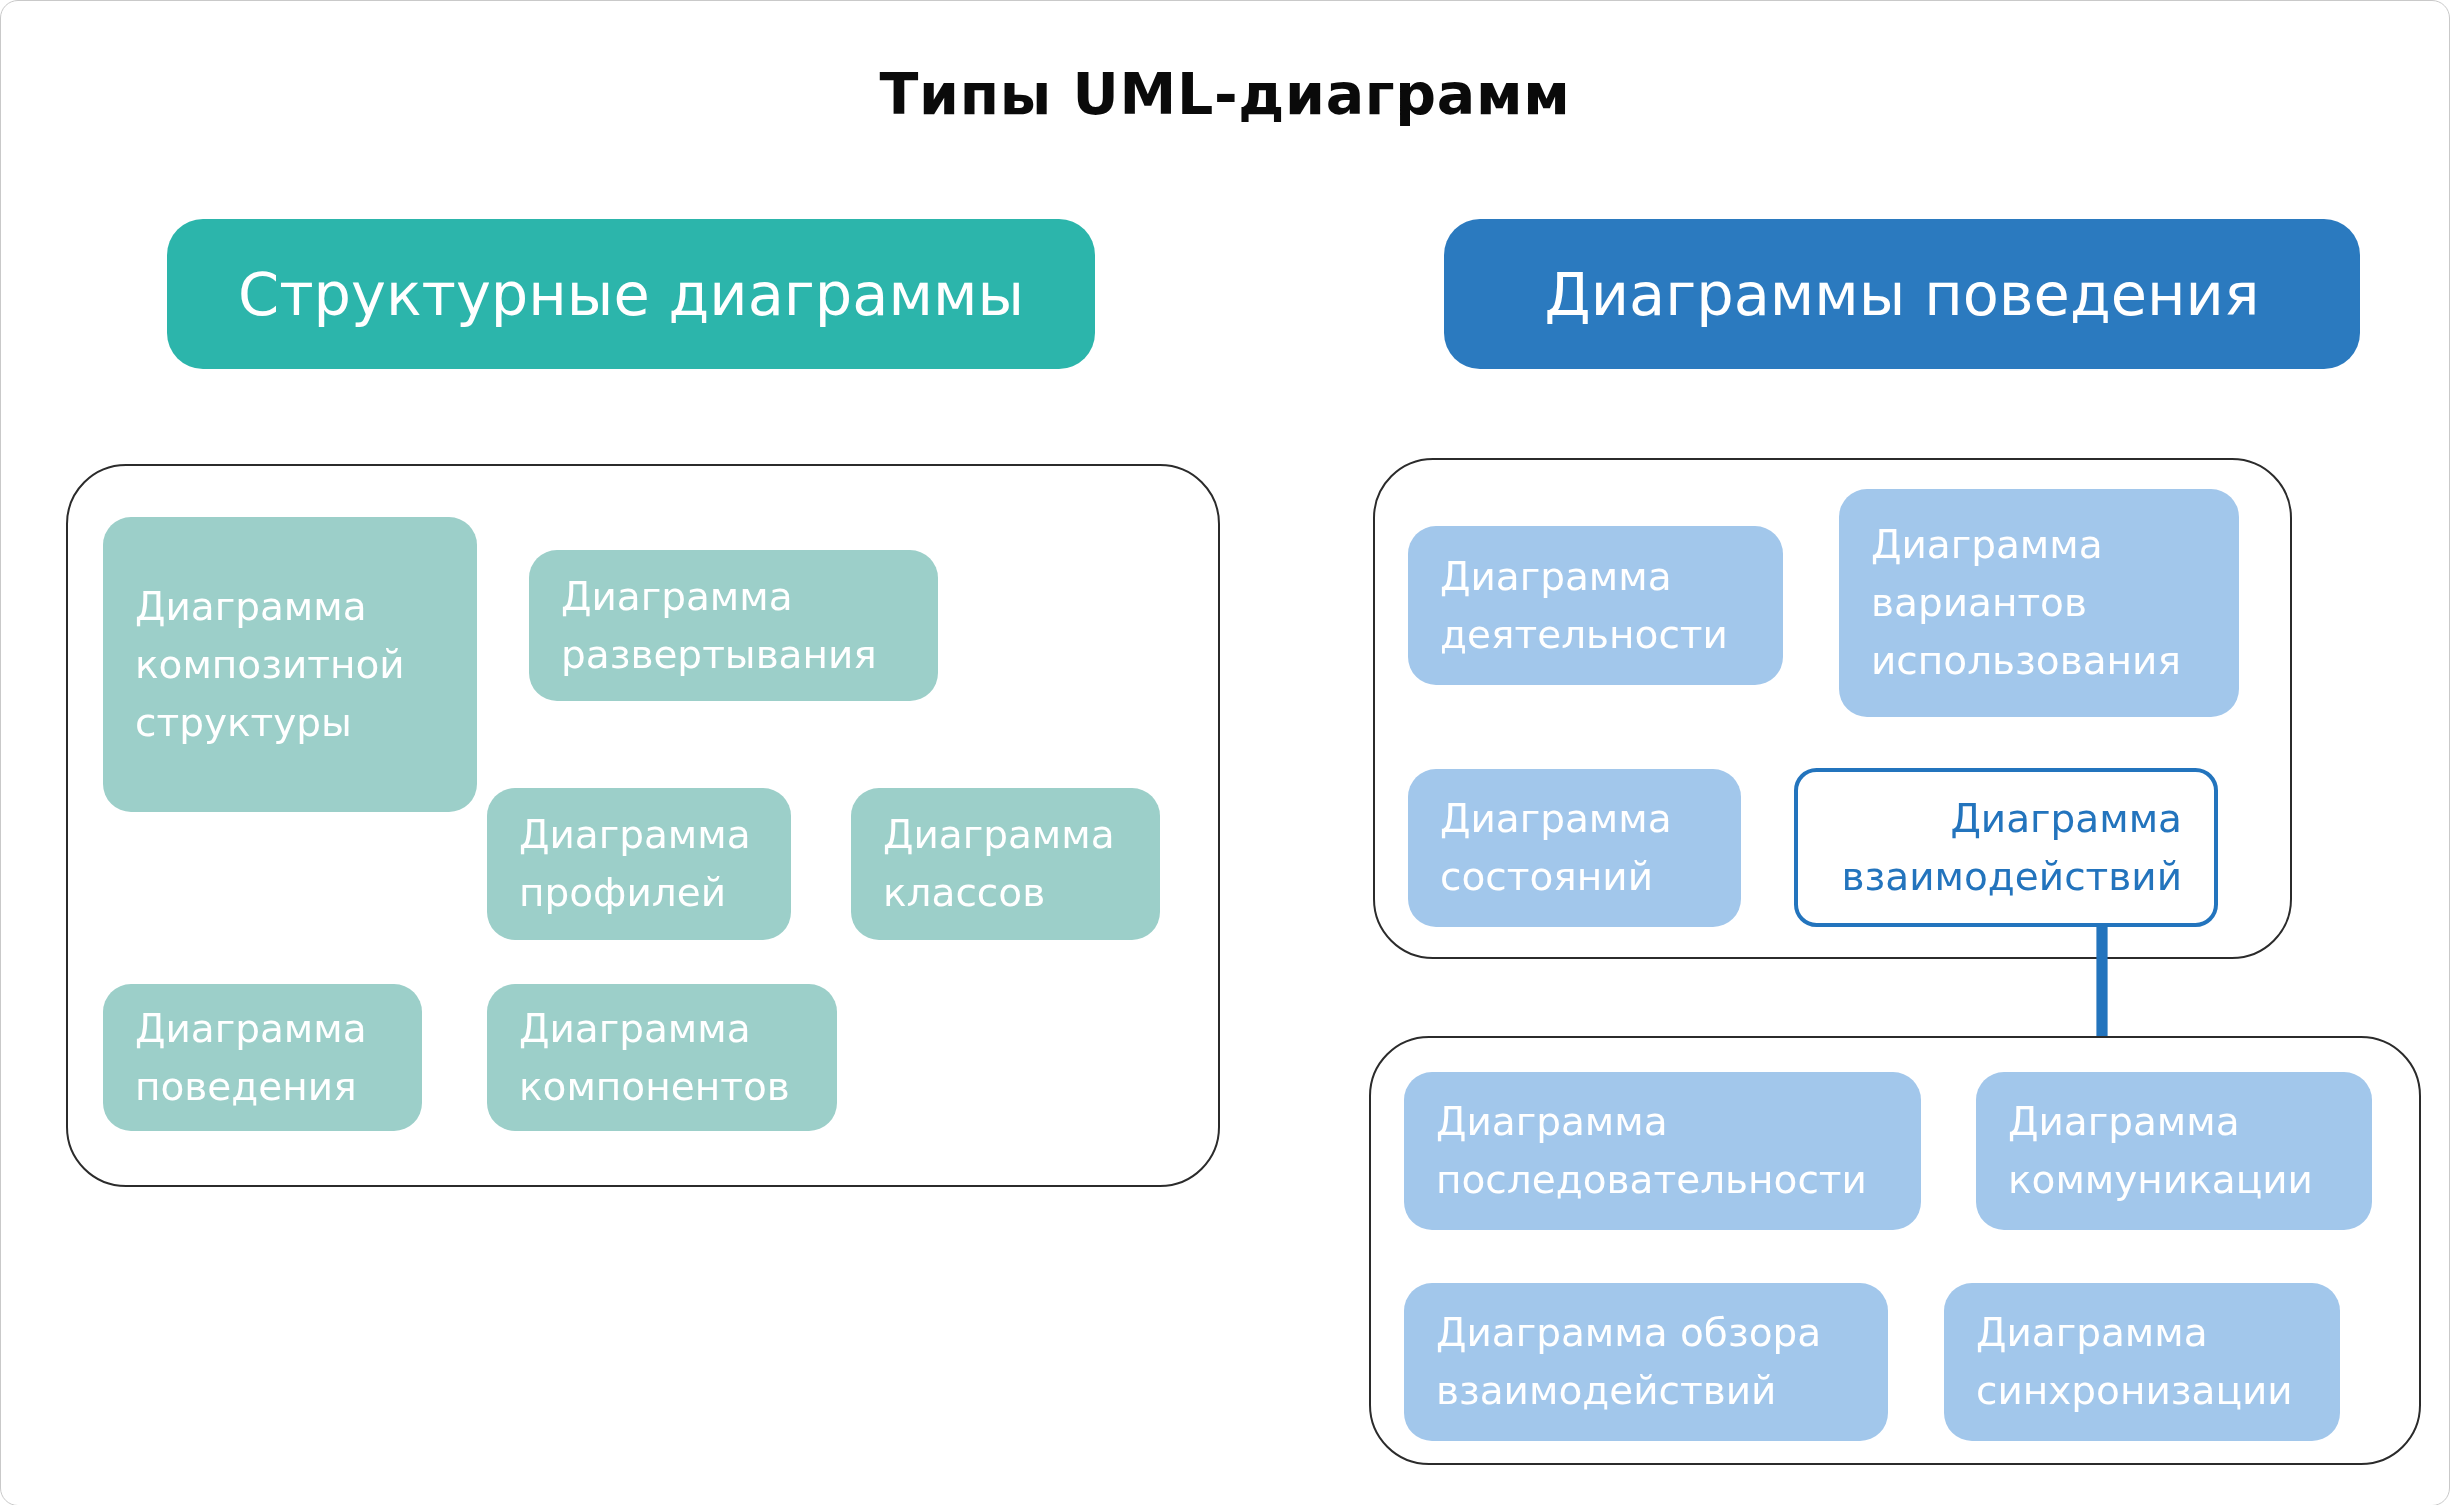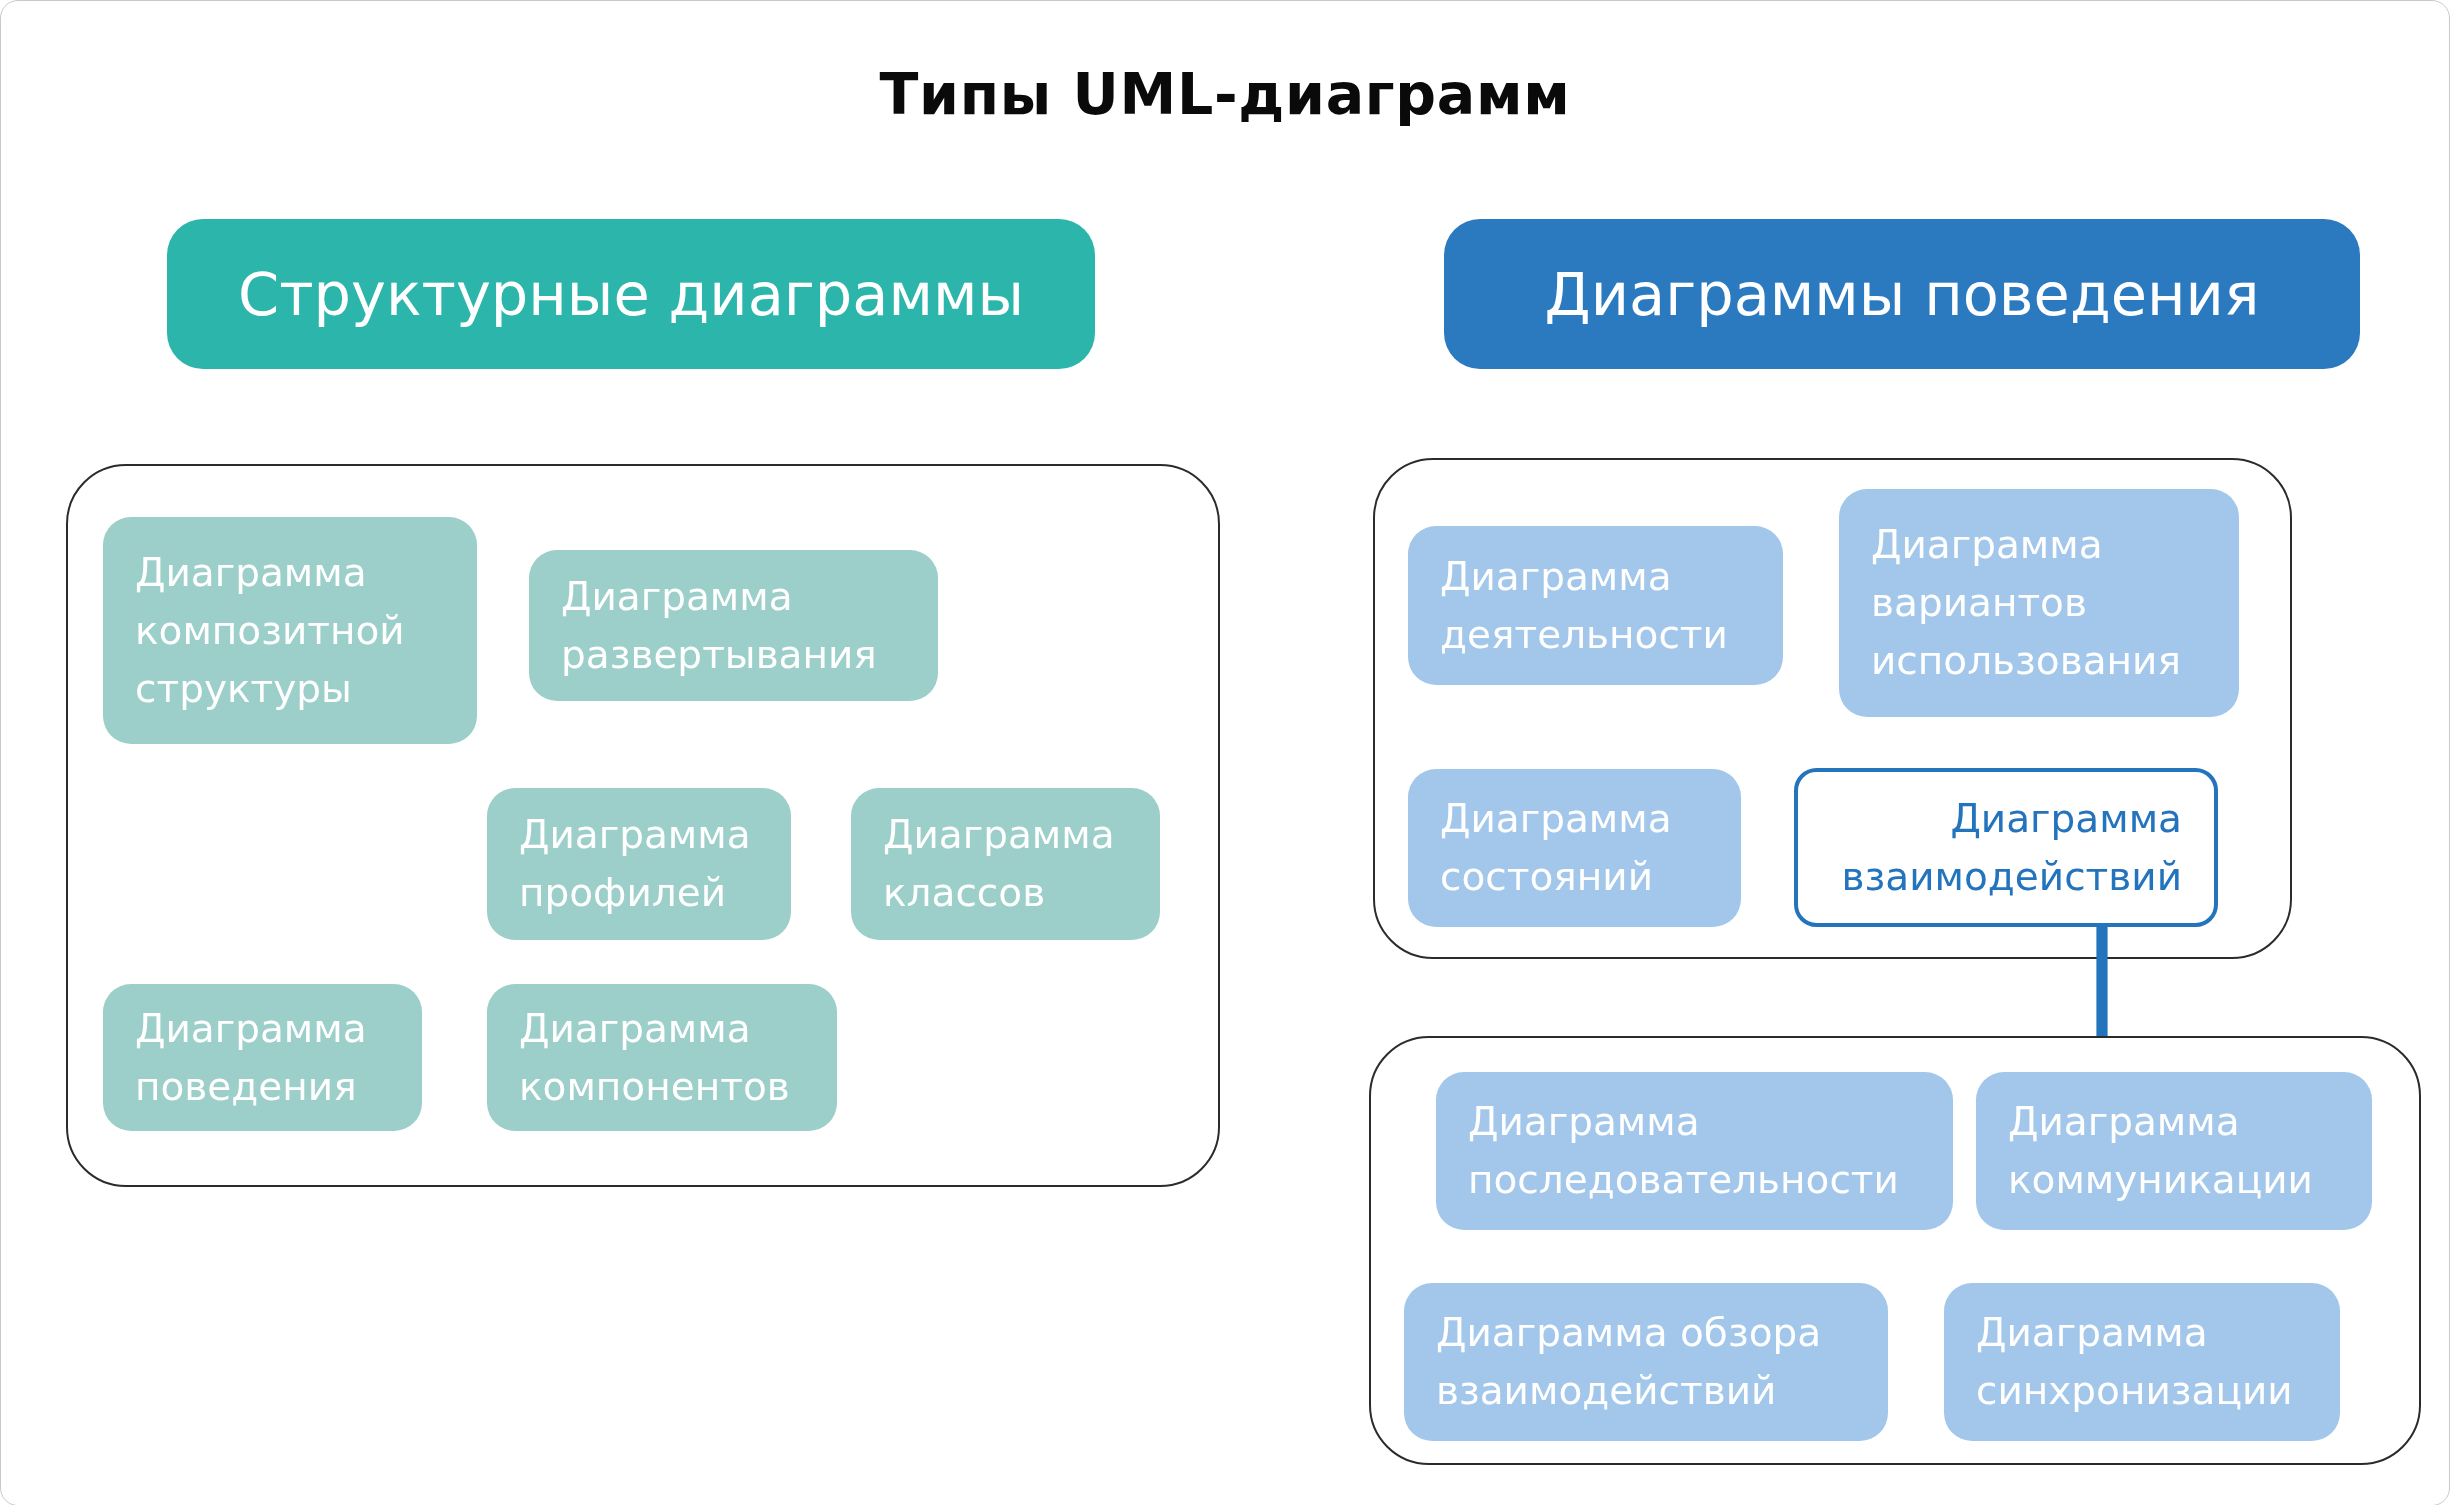--- a/index.html
+++ b/index.html
@@ -79,21 +79,21 @@
   <div class="abs section-header teal" style="left:166px; top:218px; width:928px; height:150px;">
     <span>Структурные диаграммы</span>
   </div>
 
   <div class="abs section-header blue" style="left:1443px; top:218px; width:916px; height:150px;">
     <span>Диаграммы поведения</span>
   </div>
 
   <div class="abs container" style="left:65px; top:463px; width:1154px; height:723px;"></div>
 
-  <div class="abs node teal" style="left:102px; top:516px; width:374px; height:227px;">
+  <div class="abs node teal" style="left:102px; top:516px; width:374px; height:295px;">
     <span>Диаграмма композитной структуры</span>
   </div>
   <div class="abs node teal" style="left:528px; top:549px; width:409px; height:151px;">
     <span>Диаграмма развертывания</span>
   </div>
   <div class="abs node teal" style="left:486px; top:787px; width:304px; height:152px;">
     <span>Диаграмма профилей</span>
   </div>
   <div class="abs node teal" style="left:850px; top:787px; width:309px; height:152px;">
     <span>Диаграмма классов</span>
@@ -120,21 +120,21 @@
     <span>Диаграмма взаимодействий</span>
   </div>
 
   <svg class="abs arrow-svg" style="left:2038px; top:923px;" width="126" height="200" viewBox="0 0 180 285">
     <line x1="90" y1="2" x2="90" y2="235" stroke="#2374bd" stroke-width="16"></line>
     <polyline points="22,178 90,258 158,178" fill="none" stroke="#2374bd" stroke-width="20"></polyline>
   </svg>
 
   <div class="abs container" style="left:1368px; top:1035px; width:1052px; height:429px;"></div>
 
-  <div class="abs node blue" style="left:1403px; top:1071px; width:517px; height:158px;margin-left:32px;">
+  <div class="abs node blue" style="left:1403px; top:1071px; width:517px; height:158px;">
     <span>Диаграмма последовательности</span>
   </div>
   <div class="abs node blue" style="left:1975px; top:1071px; width:396px; height:158px;">
     <span>Диаграмма коммуникации</span>
   </div>
   <div class="abs node blue" style="left:1403px; top:1282px; width:484px; height:158px;">
     <span>Диаграмма обзора взаимодействий</span>
   </div>
   <div class="abs node blue" style="left:1943px; top:1282px; width:396px; height:158px;">
     <span>Диаграмма синхронизации</span>

